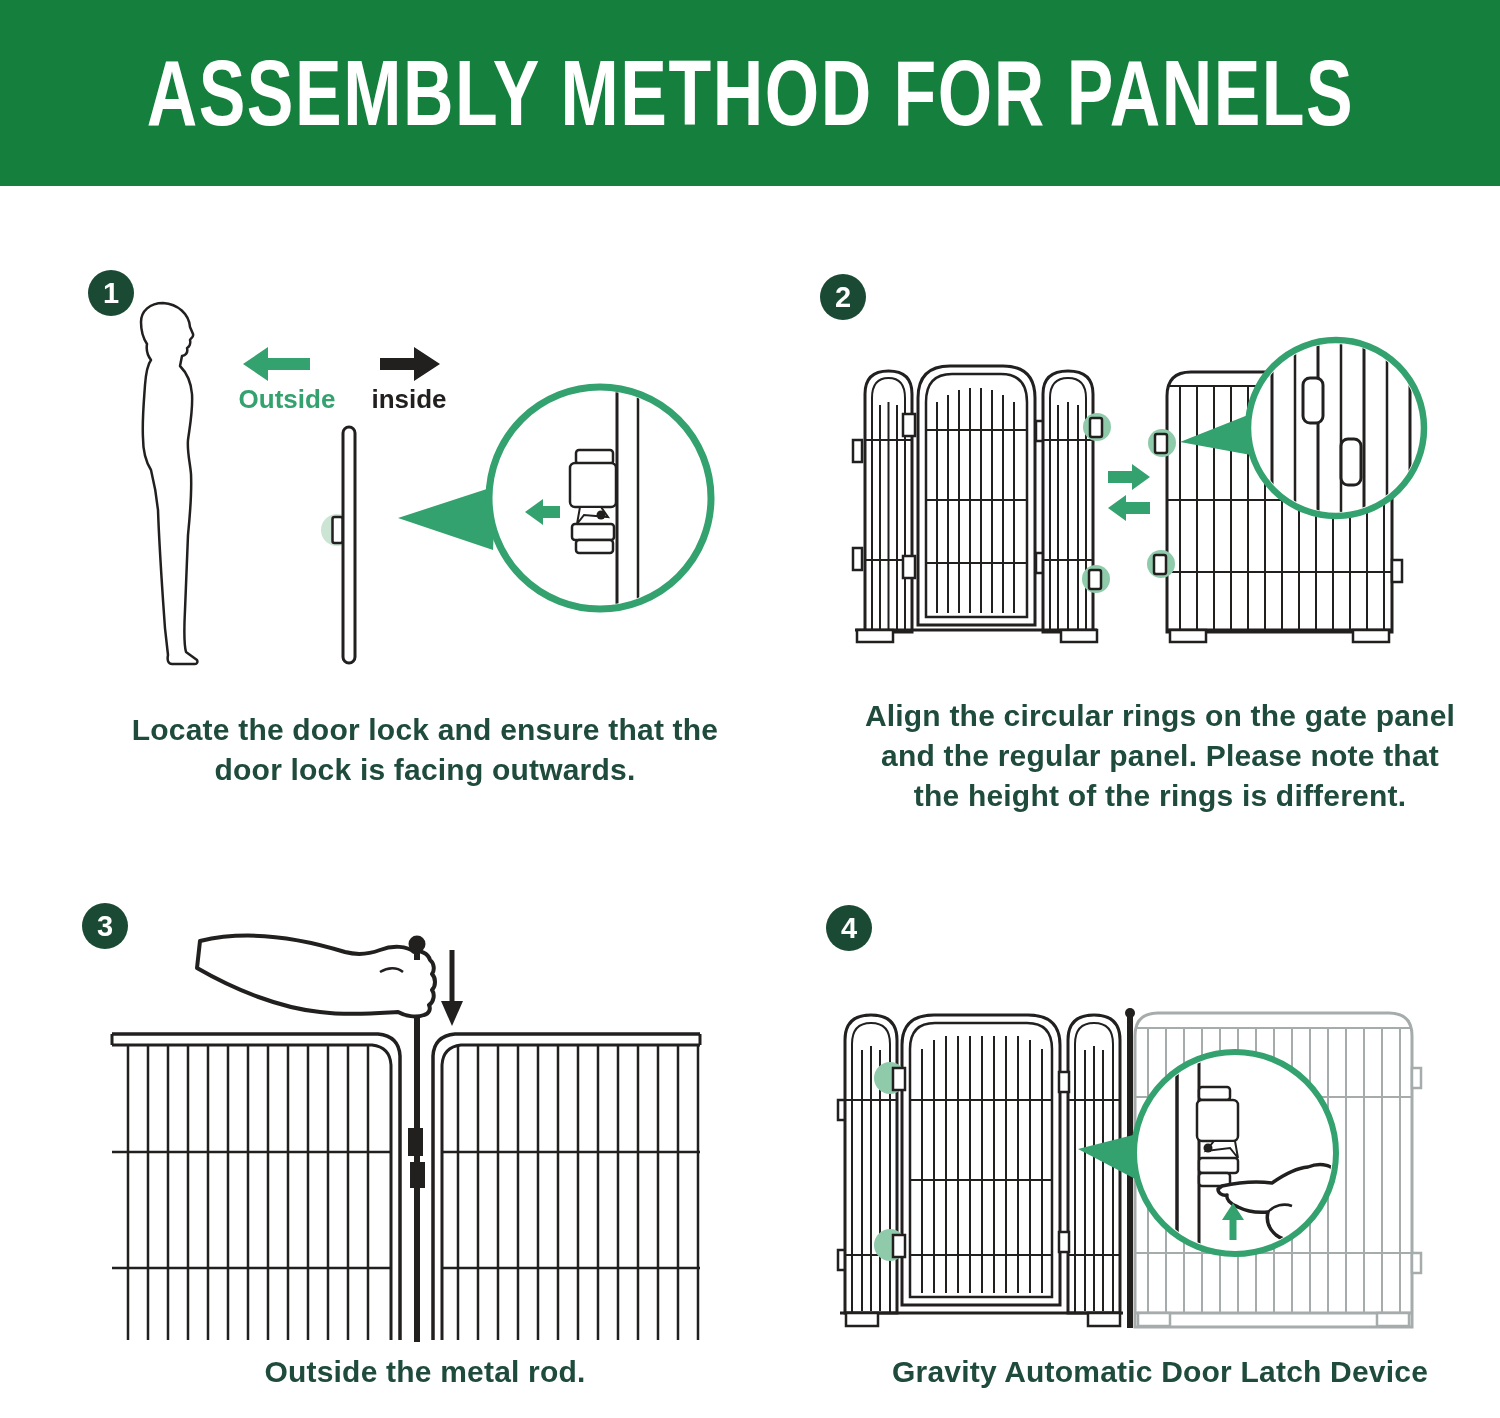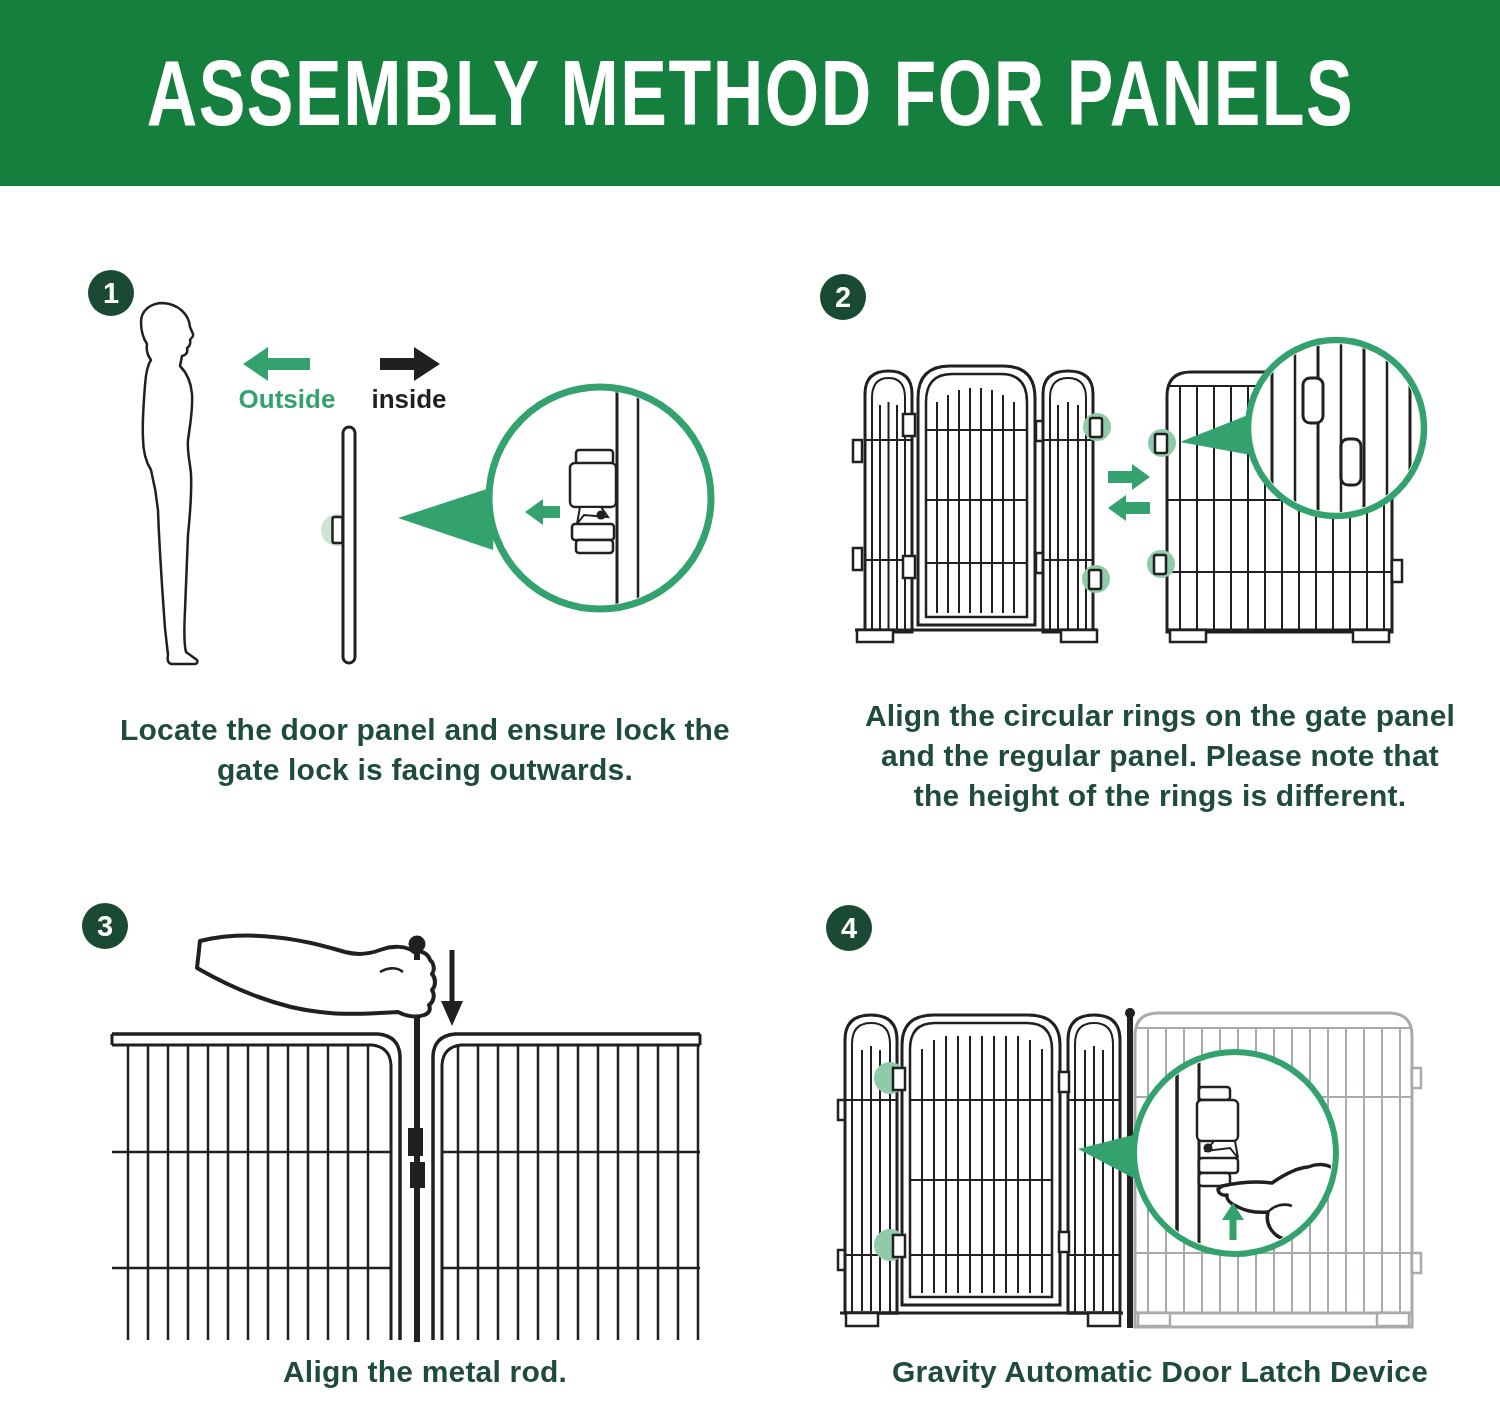--- a/index.html
+++ b/index.html
@@ -412,26 +412,26 @@
              C1230,1204 1226,1199 1227,1195 C1222,1196 1218,1193 1218,1189 Z"></path>
         <path fill="none" stroke="#221f1f" stroke-width="2.5" d="M1268,1212 C1274,1205 1284,1203 1292,1206"></path>
       </g>
       <polygon fill="#33a26e" points="1233,1203 1222,1220 1229.5,1220 1229.5,1240 1236.5,1240 1236.5,1220 1244,1220"></polygon>
     </g>
     <circle cx="1235" cy="1153" r="101" fill="none" stroke="#33a26e" stroke-width="6"></circle>
   </g>
 </svg>
 
 <div class="caption" style="left:80px; top:710px; width:690px;">
-  <div>Locate the door panel and ensure lock the</div>
-  <div>gate lock is facing outwards.</div>
+  <div>Locate the door lock and ensure that the</div>
+  <div>door lock is facing outwards.</div>
 </div>
 <div class="caption" style="left:815px; top:696px; width:690px;">
   <div>Align the circular rings on the gate panel</div>
   <div>and the regular panel. Please note that</div>
   <div>the height of the rings is different.</div>
 </div>
 <div class="caption" style="left:80px; top:1352px; width:690px;">
-  <div>Align the metal rod.</div>
+  <div>Outside the metal rod.</div>
 </div>
 <div class="caption" style="left:815px; top:1352px; width:690px;">
   <div>Gravity Automatic Door Latch Device</div>
 </div>
 
 </body></html>

